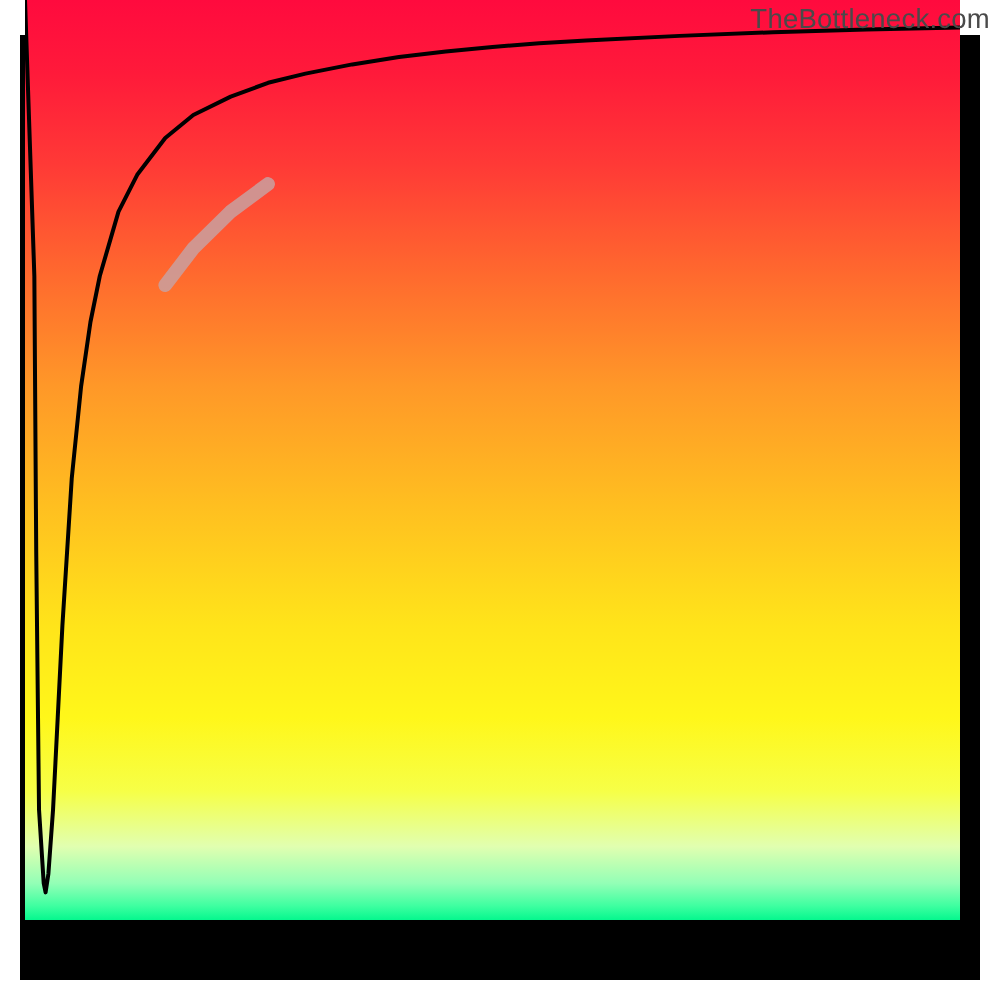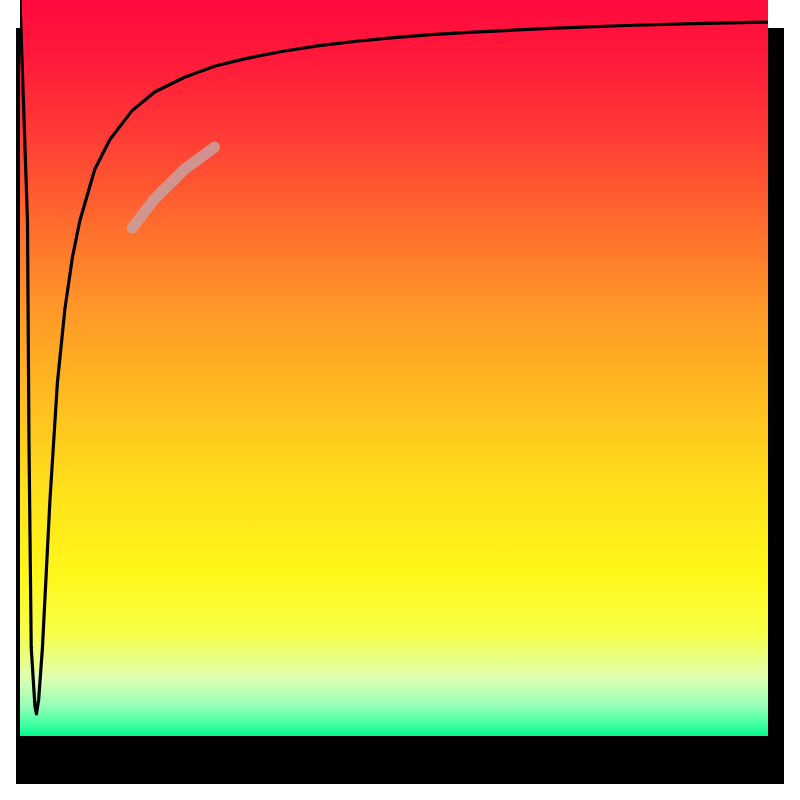--- a/index.html
+++ b/index.html
@@ -73,20 +73,21 @@
     top: 0;
     width: 100%;
     height: 100%;
     z-index: 3;
   }
 </style>
 </head>
 <body>
 
 <div class="container">
+  <div class="watermark">TheBottleneck.com</div>
   <div class="plot-frame"></div>
   <div class="plot-inner">
     <div class="gradient-bg"></div>
     <svg class="curve" viewBox="0 0 748 736" preserveAspectRatio="none">
       <path id="main-curve" fill="none" stroke="#000000" stroke-width="3.2" stroke-linecap="round" stroke-linejoin="round" d="M0.00 0.00 L7.48 220.80 L8.98 441.60 L11.22 647.68 L14.96 706.56 L16.46 713.92 L18.70 699.20 L22.44 647.68 L26.18 574.08 L29.92 500.48 L37.40 382.72 L44.88 309.12 L52.36 257.60 L59.84 220.80 L74.80 169.28 L89.76 139.84 L112.20 110.40 L134.64 92.00 L164.56 77.28 L194.48 66.24 L224.40 58.88 L261.80 51.52 L299.20 45.63 L336.60 41.22 L374.00 37.54 L411.40 34.59 L448.80 32.38 L523.60 28.70 L598.40 25.76 L673.20 23.55 L748.00 22.08"></path>
       <path id="highlight-curve" fill="none" stroke="#c9a0a0" stroke-width="11" stroke-linecap="round" stroke-linejoin="round" opacity="0.85" d="M112.20 228.16 L134.64 198.72 L164.56 169.28 L194.48 147.20"></path>
     </svg>
   </div>
 </div>
 

